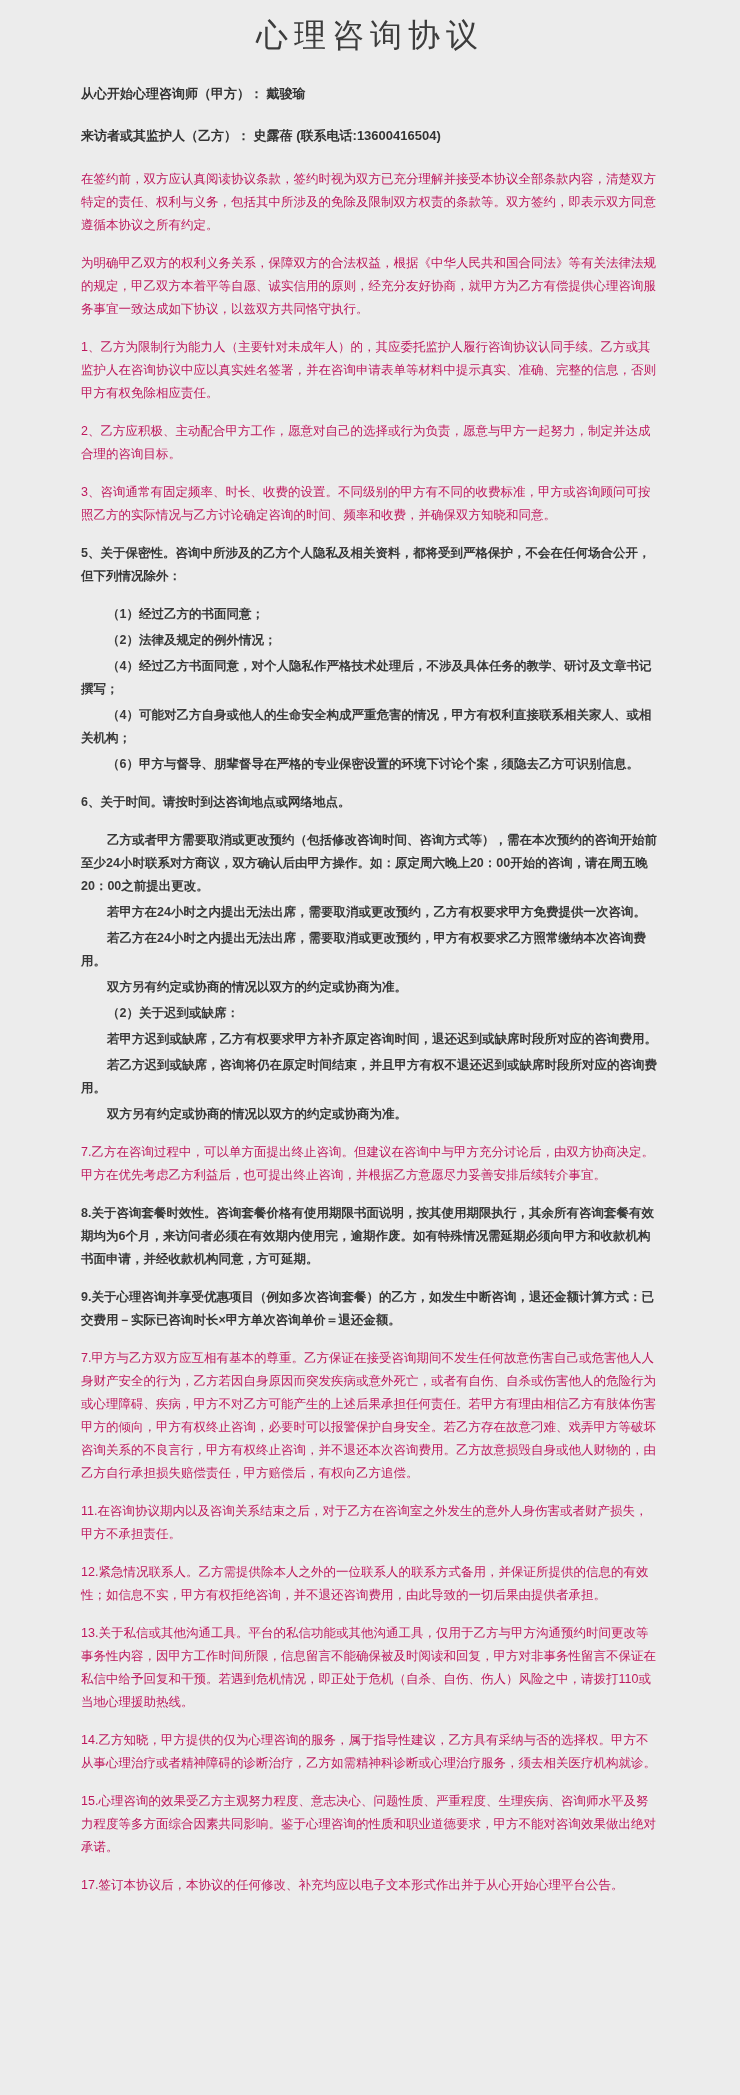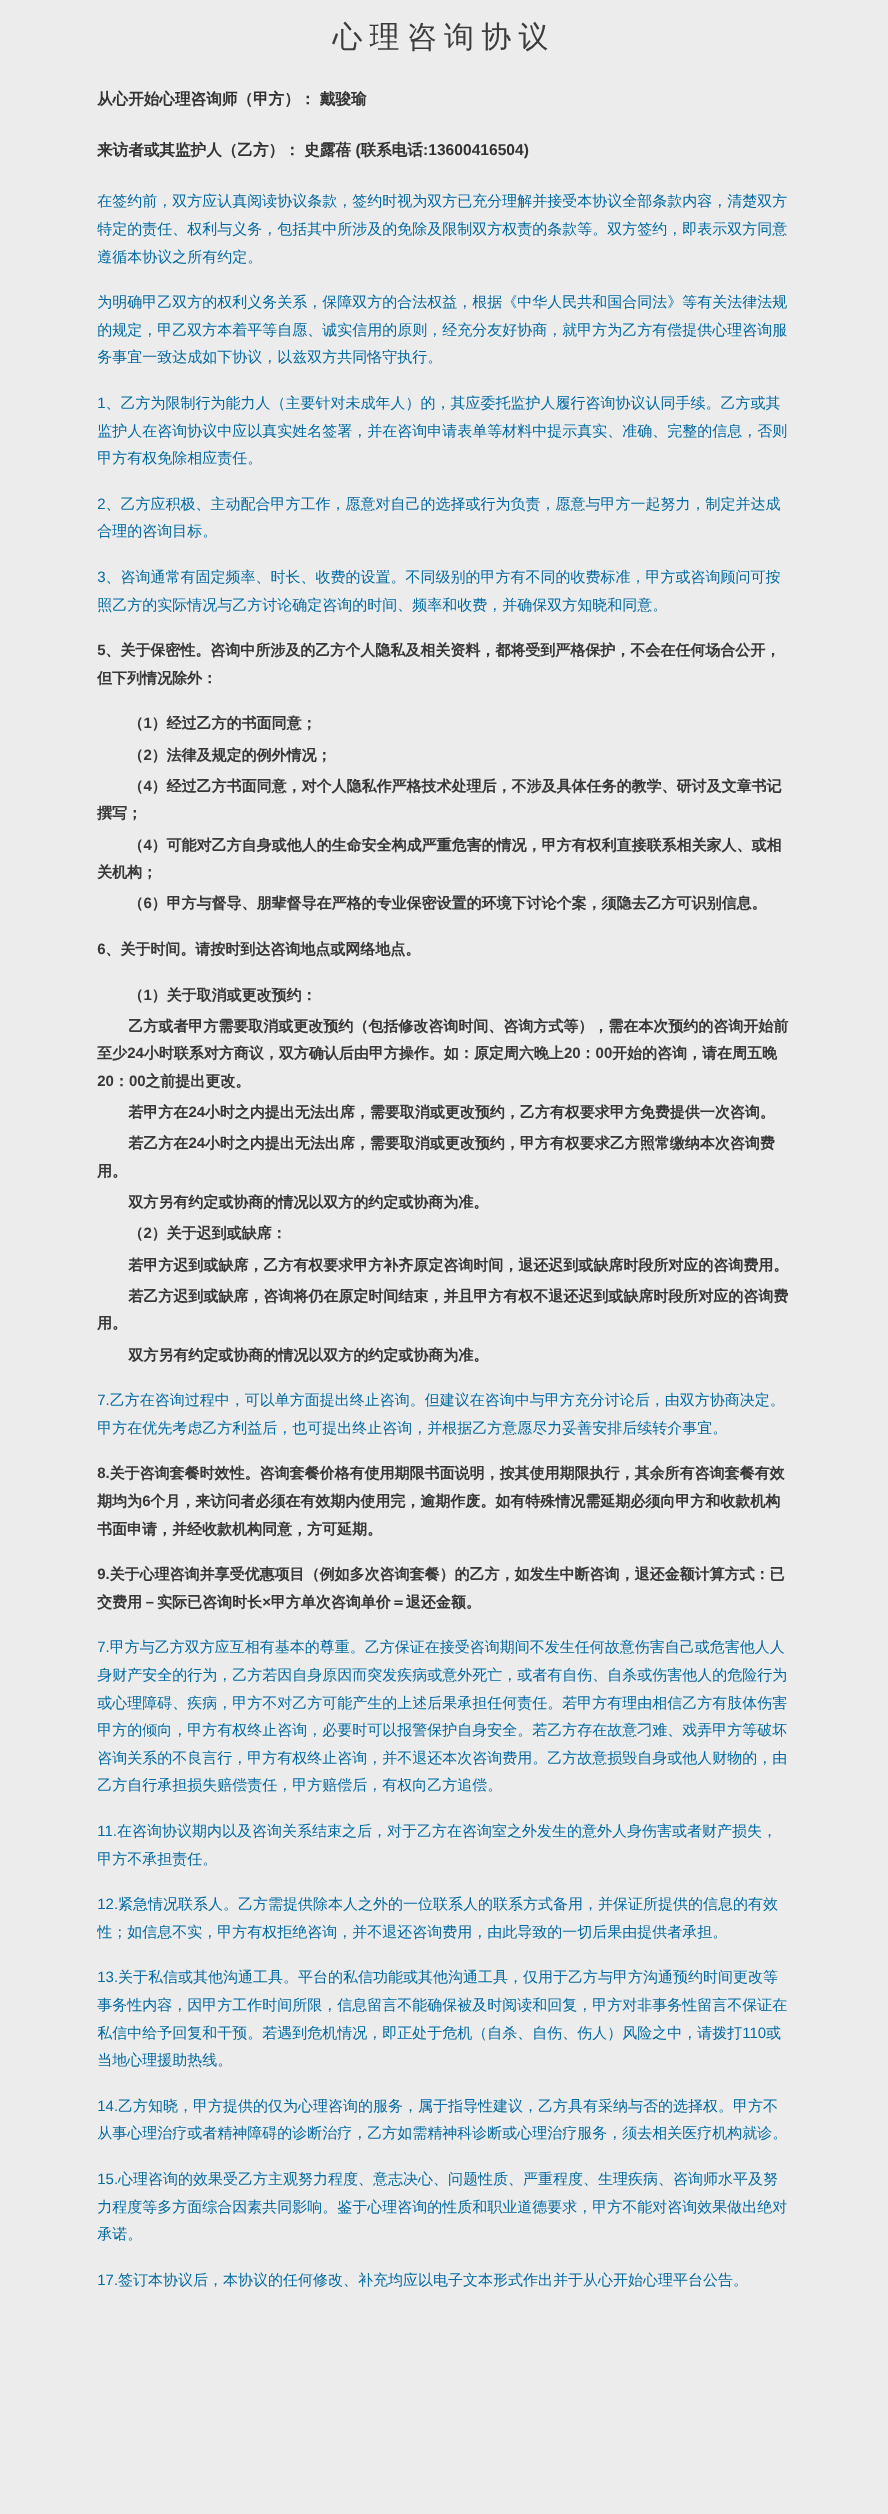--- a/index.html
+++ b/index.html
@@ -11,38 +11,38 @@
     -webkit-font-smoothing: antialiased;
   }
   .doc {
     width: 740px;
     min-height: 2095px;
     box-sizing: border-box;
     padding: 10px 81px 45px 81px;
   }
   .title {
     text-align: center;
-    font-size: 25px;
+    font-size: 32px;
     font-weight: 400;
     letter-spacing: 6px;
     color: #3c3c3c;
     margin: 4px 0 26px 0;
   }
   .party {
     font-size: 13px;
     font-weight: 700;
     color: #333;
     margin: 22px 0;
     line-height: 20px;
   }
   .para {
     font-size: 12.5px;
     line-height: 23px;
     margin: 15px 0;
-    color: #0369a1;
+    color: #be185d;
     text-align: left;
   }
   .para.bold { font-weight: 700; color: #383838; }
   .para.indent { text-indent: 26px; }
   .para.tight { margin: 3px 0; }
 </style>
 </head>
 <body>
 
 <div class="doc">
@@ -58,21 +58,20 @@
       <p class="para">1、乙方为限制行为能力人（主要针对未成年人）的，其应委托监护人履行咨询协议认同手续。乙方或其监护人在咨询协议中应以真实姓名签署，并在咨询申请表单等材料中提示真实、准确、完整的信息，否则甲方有权免除相应责任。</p>
       <p class="para">2、乙方应积极、主动配合甲方工作，愿意对自己的选择或行为负责，愿意与甲方一起努力，制定并达成合理的咨询目标。</p>
       <p class="para">3、咨询通常有固定频率、时长、收费的设置。不同级别的甲方有不同的收费标准，甲方或咨询顾问可按照乙方的实际情况与乙方讨论确定咨询的时间、频率和收费，并确保双方知晓和同意。</p>
       <p class="para bold">5、关于保密性。咨询中所涉及的乙方个人隐私及相关资料，都将受到严格保护，不会在任何场合公开，但下列情况除外：</p>
       <p class="para bold indent tight">（1）经过乙方的书面同意；</p>
       <p class="para bold indent tight">（2）法律及规定的例外情况；</p>
       <p class="para bold indent tight">（4）经过乙方书面同意，对个人隐私作严格技术处理后，不涉及具体任务的教学、研讨及文章书记撰写；</p>
       <p class="para bold indent tight">（4）可能对乙方自身或他人的生命安全构成严重危害的情况，甲方有权利直接联系相关家人、或相关机构；</p>
       <p class="para bold indent tight">（6）甲方与督导、朋辈督导在严格的专业保密设置的环境下讨论个案，须隐去乙方可识别信息。</p>
       <p class="para bold">6、关于时间。请按时到达咨询地点或网络地点。</p>
-      <p class="para bold indent tight">（1）关于取消或更改预约：</p>
       <p class="para bold indent tight">乙方或者甲方需要取消或更改预约（包括修改咨询时间、咨询方式等），需在本次预约的咨询开始前至少24小时联系对方商议，双方确认后由甲方操作。如：原定周六晚上20：00开始的咨询，请在周五晚20：00之前提出更改。</p>
       <p class="para bold indent tight">若甲方在24小时之内提出无法出席，需要取消或更改预约，乙方有权要求甲方免费提供一次咨询。</p>
       <p class="para bold indent tight">若乙方在24小时之内提出无法出席，需要取消或更改预约，甲方有权要求乙方照常缴纳本次咨询费用。</p>
       <p class="para bold indent tight">双方另有约定或协商的情况以双方的约定或协商为准。</p>
       <p class="para bold indent tight">（2）关于迟到或缺席：</p>
       <p class="para bold indent tight">若甲方迟到或缺席，乙方有权要求甲方补齐原定咨询时间，退还迟到或缺席时段所对应的咨询费用。</p>
       <p class="para bold indent tight">若乙方迟到或缺席，咨询将仍在原定时间结束，并且甲方有权不退还迟到或缺席时段所对应的咨询费用。</p>
       <p class="para bold indent tight">双方另有约定或协商的情况以双方的约定或协商为准。</p>
       <p class="para">7.乙方在咨询过程中，可以单方面提出终止咨询。但建议在咨询中与甲方充分讨论后，由双方协商决定。甲方在优先考虑乙方利益后，也可提出终止咨询，并根据乙方意愿尽力妥善安排后续转介事宜。</p>
       <p class="para bold">8.关于咨询套餐时效性。咨询套餐价格有使用期限书面说明，按其使用期限执行，其余所有咨询套餐有效期均为6个月，来访问者必须在有效期内使用完，逾期作废。如有特殊情况需延期必须向甲方和收款机构书面申请，并经收款机构同意，方可延期。</p>

